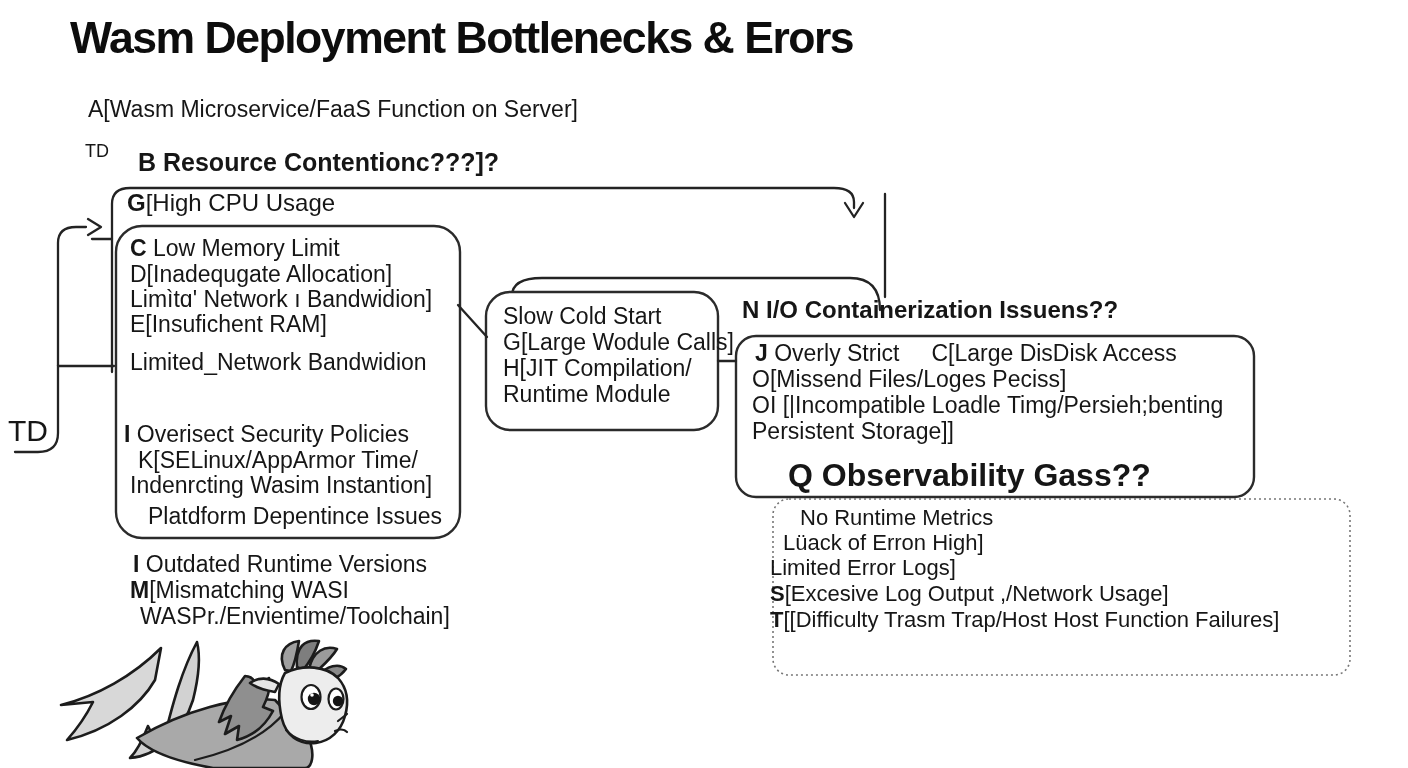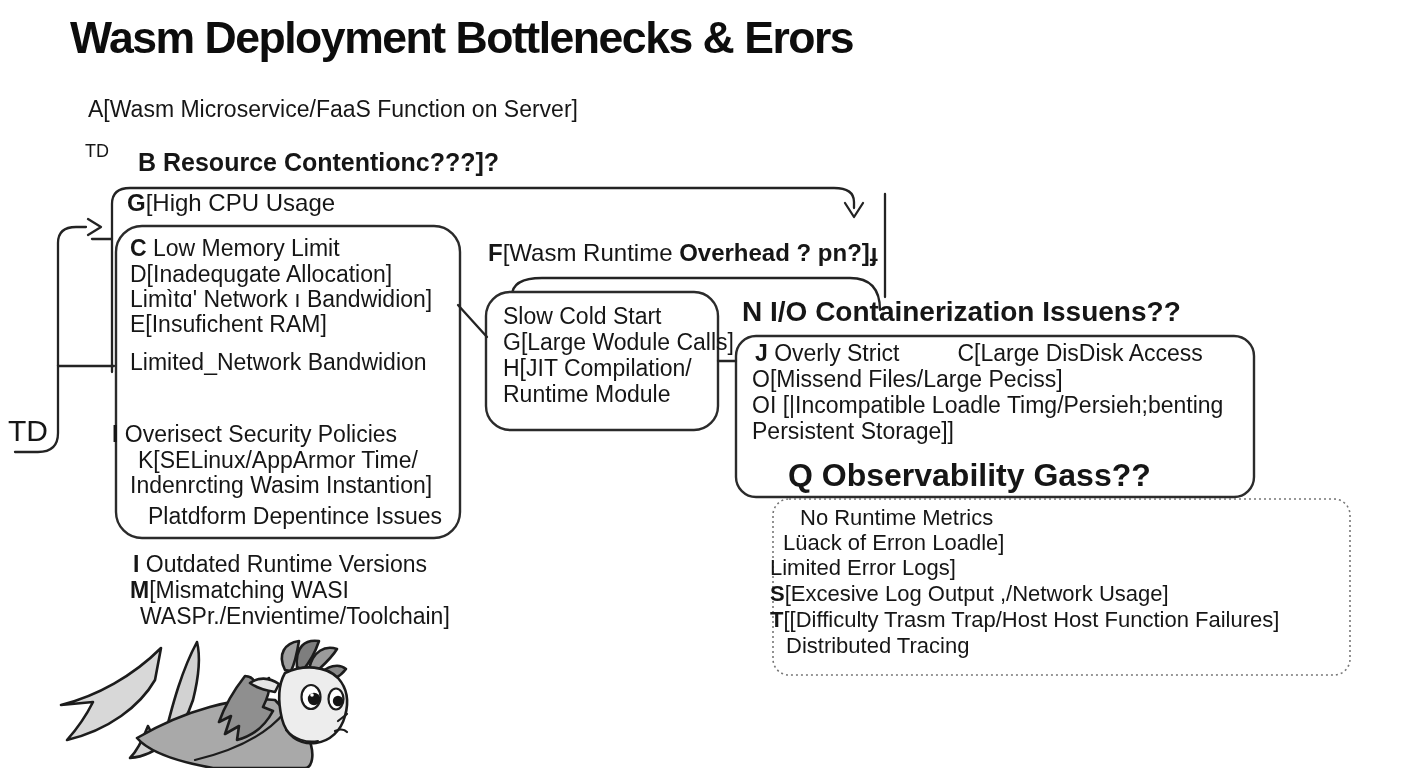--- a/index.html
+++ b/index.html
@@ -14,21 +14,21 @@
   .ltr{font-weight:700;}
   .title{
     font-size:45px;font-weight:700;letter-spacing:-1.5px;
     transform:scaleX(0.99);transform-origin:left top;color:#0d0d0d;
   }
   .fs23{font-size:23px;}
   .fs24{font-size:24px;}
   .bold{font-weight:700;}
   .small{font-size:18px;}
   .tdbig{font-size:30px;}
-  .gap-left{display:inline-block;margin-left:58px;text-align:right;}
+  .gap-left{display:inline-block;margin-left:32px;text-align:right;}
 </style>
 </head>
 <body>
 
 <div class="stage">
 
   <svg class="layer" width="1408" height="768" viewBox="0 0 1408 768">
     <g fill="none" stroke="#232323" stroke-width="2.3" stroke-linecap="round" stroke-linejoin="round">
 
       <path d="M112,372 V204 Q112,188 130,188 H834 Q854,188 854,202 V208"></path>
@@ -65,46 +65,44 @@
 
   <div class="t bold" style="left:138px;top:149px;font-size:25px;text-align:center;"><span class="ltr">B</span><span> Resource Contentionc???]?</span></div>
 
   <div class="t fs24" style="left:127px;top:190px;"><span class="ltr">G</span><span>[High CPU Usage</span></div>
 
   <div class="t fs23" style="left:130px;top:236px;"><span class="ltr">C</span><span> Low Memory Limit</span></div>
   <div class="t fs23" style="left:130px;top:262px;"><span>D[Inadequgate Allocation]</span></div>
   <div class="t fs23" style="left:130px;top:287px;"><span>Limìtɑ' Network ı Bandwidion]</span></div>
   <div class="t fs23" style="left:130px;top:312px;"><span>E[Insufichent RAM]</span></div>
   <div class="t fs23" style="left:130px;top:350px;"><span>Limited_Network Bandwidion</span></div>
-  <div class="t fs23" style="left:112px;top:422px;"><span class="ltr">I</span><span> Overisect Security Policies</span></div>
+  <div class="t fs23" style="left:124px;top:422px;"><span class="ltr">I</span><span> Overisect Security Policies</span></div>
   <div class="t fs23" style="left:138px;top:448px;"><span>K[SELinux/AppArmor Time/</span></div>
   <div class="t fs23" style="left:130px;top:473px;"><span>Indenrcting Wasim Instantion]</span></div>
   <div class="t fs23" style="left:148px;top:504px;"><span>Platdform Depentince Issues</span></div>
 
-  <div class="t fs24" style="left:488px;top:240px;"><span class="ltr">F</span><span>[Wasm Runtime </span><span class="bold">Overhead ? pn?]ɟ</span></div>
 
   <div class="t fs23" style="left:503px;top:304px;">Slow Cold Start</div>
   <div class="t fs23" style="left:503px;top:330px;">G[Large Wodule Calls]</div>
   <div class="t fs23" style="left:503px;top:356px;">H[JIT Compilation/</div>
   <div class="t fs23" style="left:503px;top:382px;">Runtime Module</div>
 
-  <div class="t bold" style="left:742px;top:297px;font-size:28px;"><span class="ltr">N</span><span> I/O Containerization Issuens??</span></div>
+  <div class="t bold" style="left:742px;top:297px;font-size:24px;"><span class="ltr">N</span><span> I/O Containerization Issuens??</span></div>
 
   <div class="t fs23" style="left:755px;top:341px;"><span class="ltr">J</span><span> Overly Strict</span><span class="gap-left">C[Large DisDisk Access</span></div>
-  <div class="t fs23" style="left:752px;top:367px;">O[Missend Files/Large Peciss]</div>
+  <div class="t fs23" style="left:752px;top:367px;">O[Missend Files/Loges Peciss]</div>
   <div class="t fs23" style="left:752px;top:393px;">OI [|Incompatible Loadle Timg/Persieh;benting</div>
   <div class="t fs23" style="left:752px;top:419px;">Persistent Storage]]</div>
   <div class="t bold" style="left:788px;top:458px;font-size:32px;"><span class="ltr">Q</span><span> Observability Gass??</span></div>
 
   <div class="t" style="left:800px;top:506px;font-size:22px;"><span>No Runtime Metrics</span></div>
-  <div class="t" style="left:783px;top:531px;font-size:22px;"><span>Lüack of Erron Loadle]</span></div>
+  <div class="t" style="left:783px;top:531px;font-size:22px;"><span>Lüack of Erron High]</span></div>
   <div class="t" style="left:770px;top:556px;font-size:22px;"><span>Limited Error Logs]</span></div>
   <div class="t" style="left:770px;top:582px;font-size:22px;"><span class="ltr">S</span><span>[Excesive Log Output ,/Network Usage]</span></div>
   <div class="t" style="left:770px;top:608px;font-size:22px;"><span class="ltr">T</span><span>[[Difficulty Trasm Trap/Host Host Function Failures]</span></div>
-  <div class="t" style="left:786px;top:634px;font-size:22px;"><span>Distributed Tracing</span></div>
 
   <div class="t fs23" style="left:133px;top:552px;"><span class="ltr">I</span><span> Outdated Runtime Versions</span></div>
   <div class="t fs23" style="left:130px;top:578px;"><span class="ltr">M</span><span>[Mismatching WASI</span></div>
   <div class="t fs23" style="left:140px;top:604px;"><span>WASPr./Envientime/Toolchain]</span></div>
 
   <div class="t tdbig" style="left:8px;top:415px;">TD</div>
 
   <svg class="layer" style="left:45px;top:638px;" width="310" height="130" viewBox="0 0 310 130">
     <g stroke="#1c1c1c" stroke-width="2.6" stroke-linejoin="round" stroke-linecap="round">
 

